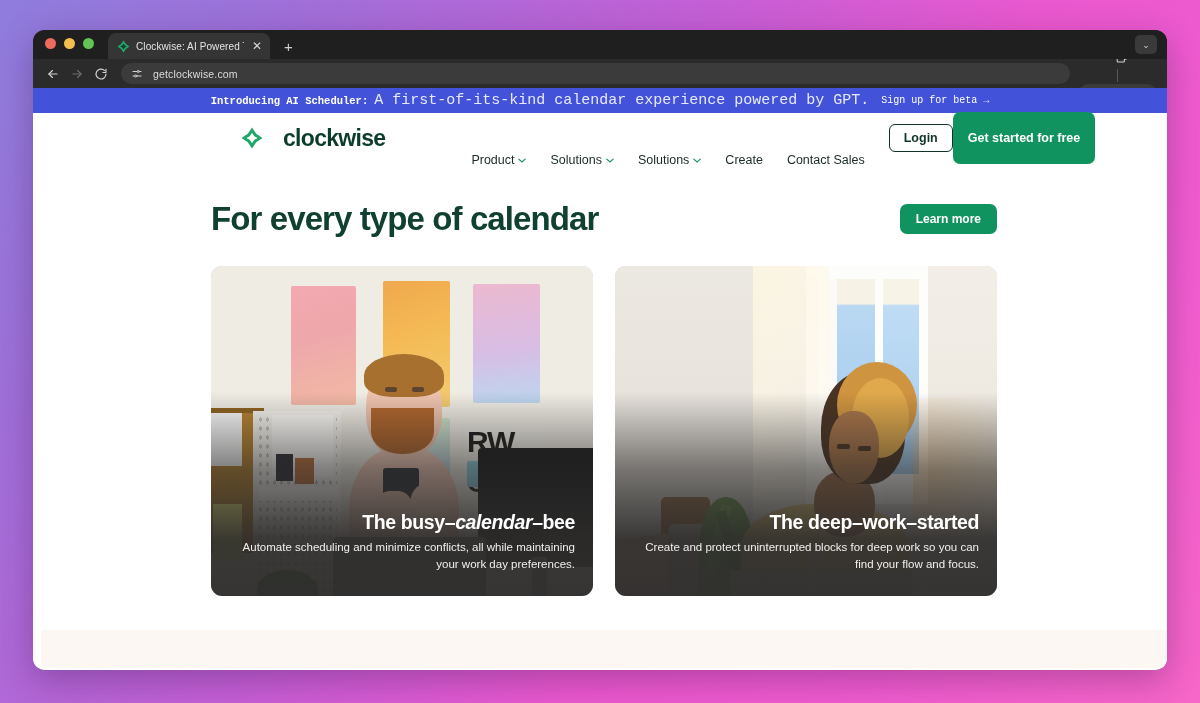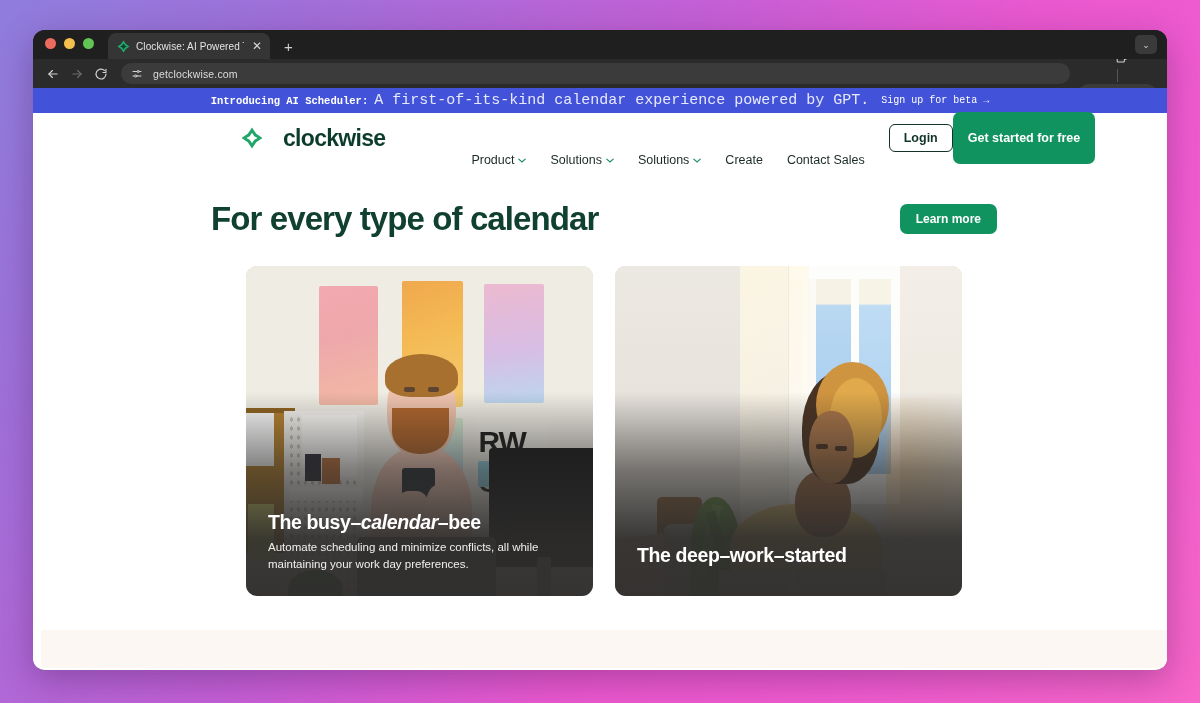--- a/index.html
+++ b/index.html
@@ -126,22 +126,22 @@
   }
   #section-title {
     font-size:33px; font-weight:bold; color:#10402f; letter-spacing:-.9px; line-height:1.1;
   }
   #learn-more-button {
     background:#10935f; border:none; border-radius:7px; padding:8px 16px;
     font-size:12px; font-weight:bold; color:#ffffff; cursor:pointer; font-family:inherit;
   }
 
   #card-grid {
-    width:716px; margin:29px auto 4px auto; display:grid;
-    grid-template-columns:1fr 1fr; gap:22px;
+    width:786px; margin:29px auto 4px auto; display:grid;
+    grid-template-columns:1fr 1fr; gap:22px;text-align:right;
   }
   .persona-card {
     position:relative; height:330px; border-radius:11px; overflow:hidden; cursor:pointer;
     background:#d8d4cd;
   }
   .card-photo { position:absolute; inset:0; }
   .card-scrim {
     position:absolute; left:0; right:0; bottom:0; height:62%;
     background:linear-gradient(to bottom, rgba(35,34,33,0) 0%, rgba(38,37,36,.58) 38%, rgba(44,43,42,.93) 72%, rgba(47,46,45,.97) 100%);
   }
@@ -419,20 +419,21 @@
             <div style="position:absolute;left:56%;top:44%;width:13%;height:22%;background:#a87449;border-radius:46% 46% 50% 50%;"></div>
             <div style="position:absolute;left:58%;top:54%;width:3.5%;height:1.4%;background:#4a3322;border-radius:2px;"></div>
             <div style="position:absolute;left:63.5%;top:54.5%;width:3.5%;height:1.4%;background:#4a3322;border-radius:2px;"></div>
 
             <div style="position:absolute;left:30%;top:92%;width:48%;height:8%;background:#c9c2b6;"></div>
             <div style="position:absolute;left:51%;top:84%;width:1.5%;height:16%;background:#d8d3c9;transform:rotate(10deg);"></div>
           </div>
           <div class="card-scrim"></div>
           <div class="card-text">
             <div class="card-title"><span>The deep–work–started</span><em></em><span></span></div>
+            <div class="card-desc">Create and protect uninterrupted blocks for deep work so you can find your flow and focus.</div>
           </div>
         </div>
 
       </div>
 
       <div id="page-bottom-band"></div>
     </div>
 
   </div>
 </div>

